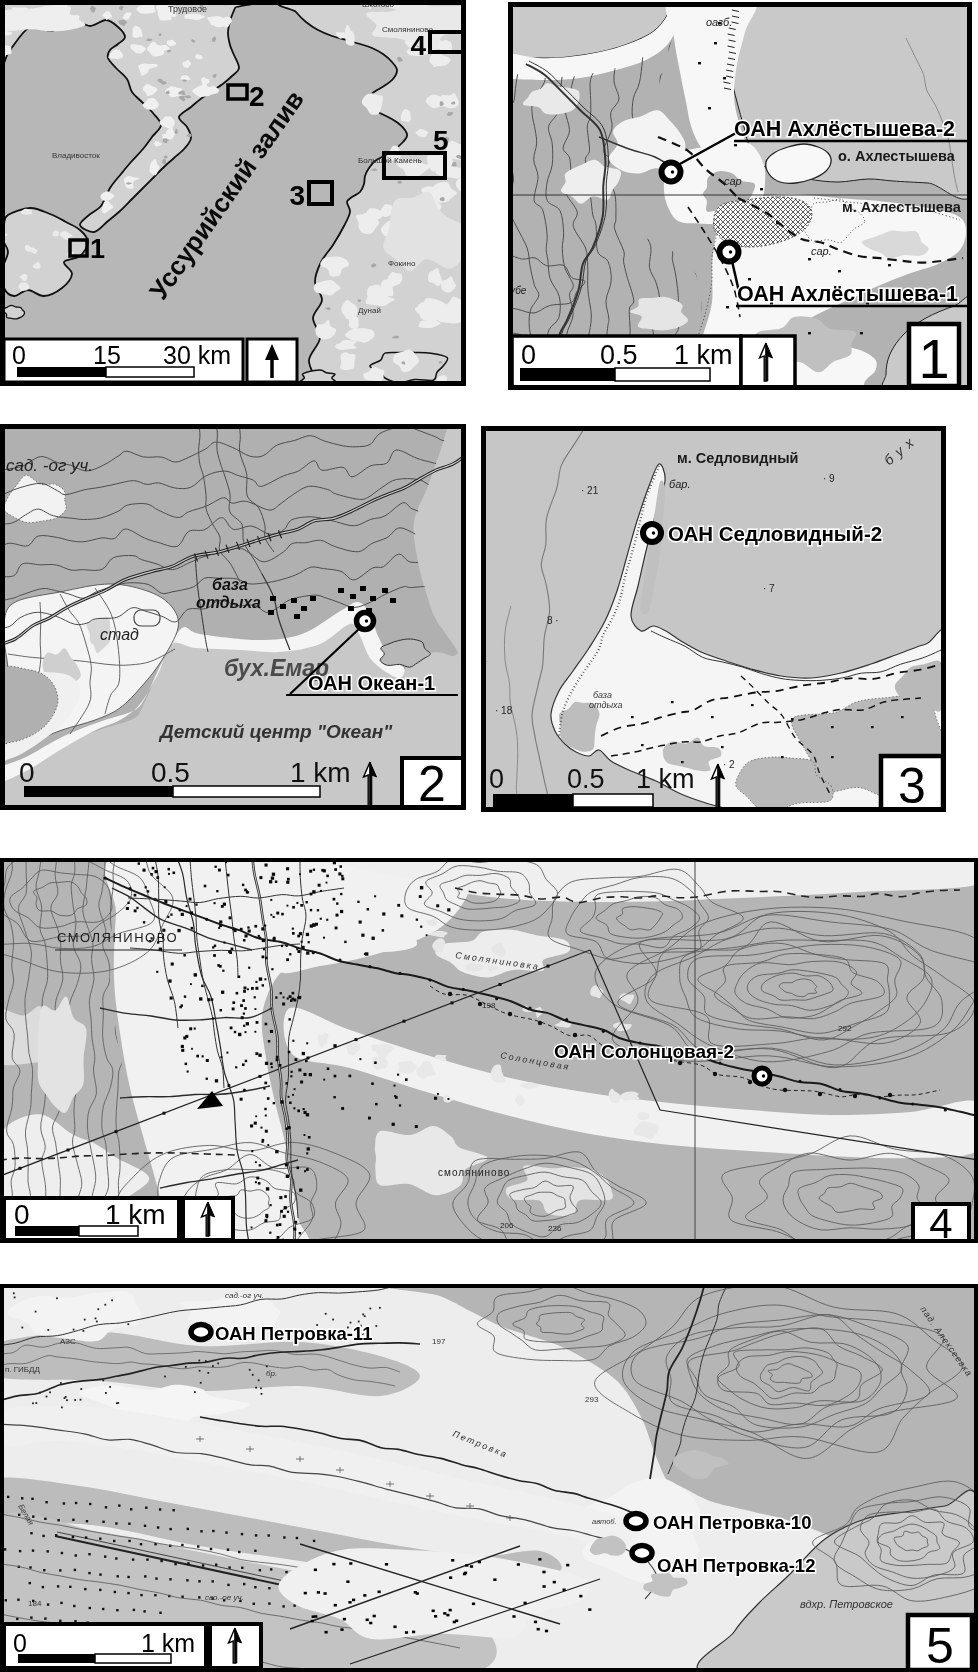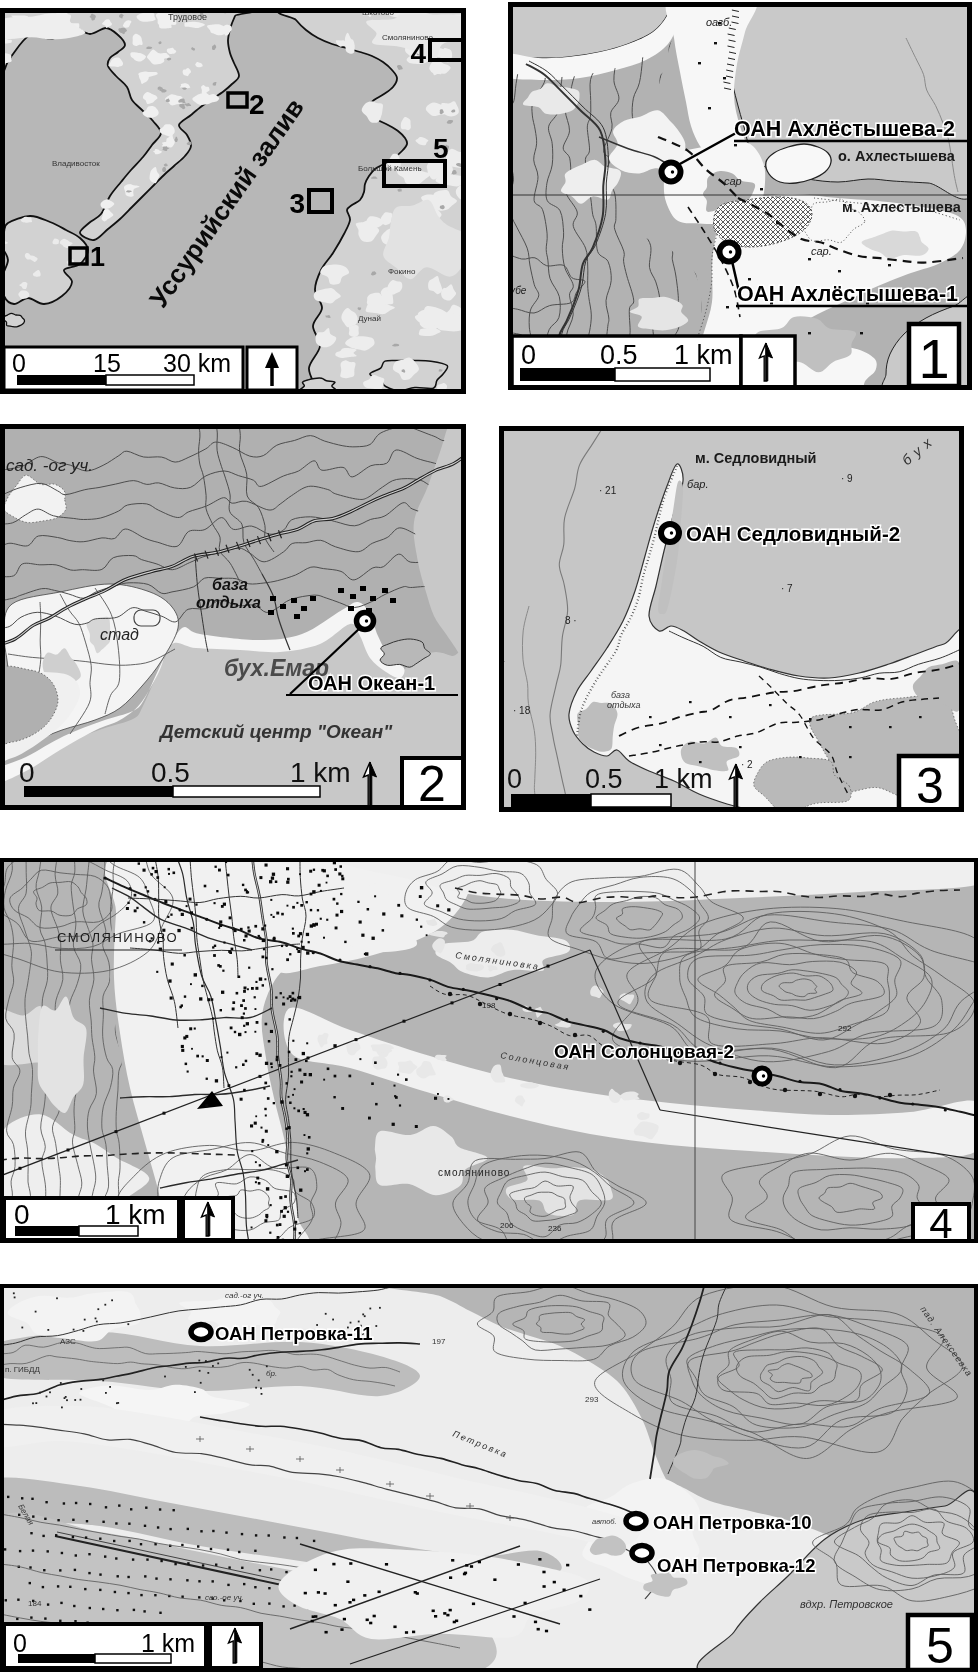--- a/index.html
+++ b/index.html
@@ -1,20 +1,20 @@
 <!DOCTYPE html>
 <html><head><meta charset="utf-8"><style>
 html,body{margin:0;padding:0;background:#fff;width:978px;height:1672px;overflow:hidden}
 body{font-family:"Liberation Sans",sans-serif;position:relative;-webkit-font-smoothing:antialiased}
 *{-webkit-font-smoothing:antialiased}
 .p{position:absolute}
 svg text{font-family:"Liberation Sans",sans-serif}
 </style></head><body>
 
-<div class="p" style="left:0;top:8px;width:539px;height:386px">
+<div class="p" style="left:0;top:0;width:539px;height:386px">
 <svg width="466" height="386" viewBox="0 0 466 386">
 
 <rect x="0" y="0" width="466" height="386" fill="#b7b7b7"></rect>
 
 <path d="M2,2C-37.2,12 0.7,54 2,62C3.3,70 5.3,55.8 10,50C14.7,44.2 23,30.2 30,27C37,23.8 45,32.2 52,31C59,29.8 65.7,20.8 72,20C78.3,19.2 84.3,26 90,26C95.7,26 101.3,19.8 106,20C110.7,20.2 114.8,24.2 118,27C121.2,29.8 125,34.2 125,37C125,39.8 120.5,41.8 118,44C115.5,46.2 111.7,47.7 110,50C108.3,52.3 107,55 108,58C109,61 112.8,64.5 116,68C119.2,71.5 124.3,75 127,79C129.7,83 129.3,88 132,92C134.7,96 139.5,99.5 143,103C146.5,106.5 150,109.3 153,113C156,116.7 161.2,121 161,125C160.8,129 155,133 152,137C149,141 146.5,144.8 143,149C139.5,153.2 134.7,157.8 131,162C127.3,166.2 124.5,169.7 121,174C117.5,178.3 113.3,182.7 110,188C106.7,193.3 104.5,201.5 101,206C97.5,210.5 92.5,211.8 89,215C85.5,218.2 79.2,222.2 80,225C80.8,227.8 89.3,232.7 94,232C98.7,231.3 103.7,224.5 108,221C112.3,217.5 116,214.7 120,211C124,207.3 128.3,202.7 132,199C135.7,195.3 138.3,192.7 142,189C145.7,185.3 150.2,180.8 154,177C157.8,173.2 161.7,169.2 165,166C168.3,162.8 170.7,161 174,158C177.3,155 182.2,151.3 185,148C187.8,144.7 190.7,141.5 191,138C191.3,134.5 189,130.5 187,127C185,123.5 178.3,120.3 179,117C179.7,113.7 187.2,110.2 191,107C194.8,103.8 198.2,100.8 202,98C205.8,95.2 210.3,92.5 214,90C217.7,87.5 221,85.3 224,83C227,80.7 229.5,78.5 232,76C234.5,73.5 238.7,71.5 239,68C239.3,64.5 235.5,58.8 234,55C232.5,51.2 231,48.8 230,45C229,41.2 227.8,36.5 228,32C228.2,27.5 229.8,22 231,18C232.2,14 234,10.7 235,8C236,5.3 275.8,3 237,2C198.2,1 41.2,-8 2,2Z" fill="#d2d2d2" stroke="#111" stroke-width="1.8"></path>
 
 <path d="M8,215C12.3,212.3 23,208.2 30,208C37,207.8 44,211.7 50,214C56,216.3 61,219.3 66,222C71,224.7 76.3,226.7 80,230C83.7,233.3 88,237.7 88,242C88,246.3 84,252.7 80,256C76,259.3 65.3,259 64,262C62.7,265 72.3,269.7 72,274C71.7,278.3 66.7,284.3 62,288C57.3,291.7 49.7,295.7 44,296C38.3,296.3 33,290 28,290C23,290 18,296.3 14,296C10,295.7 6,292.3 4,288C2,283.7 1.3,276 2,270C2.7,264 8,257.3 8,252C8,246.7 2.7,242.7 2,238C1.3,233.3 3,227.8 4,224C5,220.2 3.7,217.7 8,215Z" fill="#d2d2d2" stroke="#111" stroke-width="1.8"></path>
 
 <path d="M24.4,312C24.7,312.9 24.4,314 23.8,314.8C23.2,315.7 22.1,316.5 20.9,317.2C19.7,317.8 18.1,318.6 16.6,318.8C15,319 13.2,318.6 11.6,318.4C10,318.1 7.7,318.1 6.8,317.4C6,316.7 7,315.1 6.5,314.2C6.1,313.3 4.6,312.9 4.1,312C3.6,311.1 3,309.8 3.6,309C4.1,308.2 6.1,307.7 7.4,307.1C8.7,306.4 10,305.3 11.5,305.3C12.9,305.3 14.5,306.6 15.9,307C17.4,307.3 19.1,306.9 20.2,307.4C21.2,307.8 21.5,308.9 22.2,309.6C22.9,310.4 24.2,311.1 24.4,312Z" fill="#d2d2d2" stroke="#111" stroke-width="1.3"></path>
 
@@ -492,21 +492,21 @@
 <rect x="173" y="362" width="147" height="11" fill="#fff" stroke="#000" stroke-width="1.5"></rect>
 
 <polygon points="370,338 363.5,353 368.2,351 368.2,382 370,382" fill="#fff" stroke="#000" stroke-width="1.4"></polygon>
       <polygon points="370,338 376.5,353 371.8,351 371.8,382 370,382" fill="#000" stroke="#000" stroke-width="1"></polygon>
 
 <rect x="402" y="334" width="61" height="49" fill="#fff" stroke="#000" stroke-width="4"></rect>
 <text x="432" y="377" font-size="50" text-anchor="middle">2</text>
 <rect x="2.5" y="2.5" width="461" height="381" fill="none" stroke="#000" stroke-width="5"></rect>
 </svg></div>
 
-<div class="p" style="left:499px;top:426px;width:465px;height:386px">
+<div class="p" style="left:481px;top:426px;width:465px;height:386px">
 <svg width="465" height="386" viewBox="0 0 465 386">
 <defs>
         <clipPath id="p3clip">
           <rect x="3" y="3" width="459" height="380"></rect>
         </clipPath>
       </defs>
 <g clip-path="url(#p3clip)">
 
 <rect x="0" y="0" width="465" height="386" fill="#c6c6c6"></rect>
 

